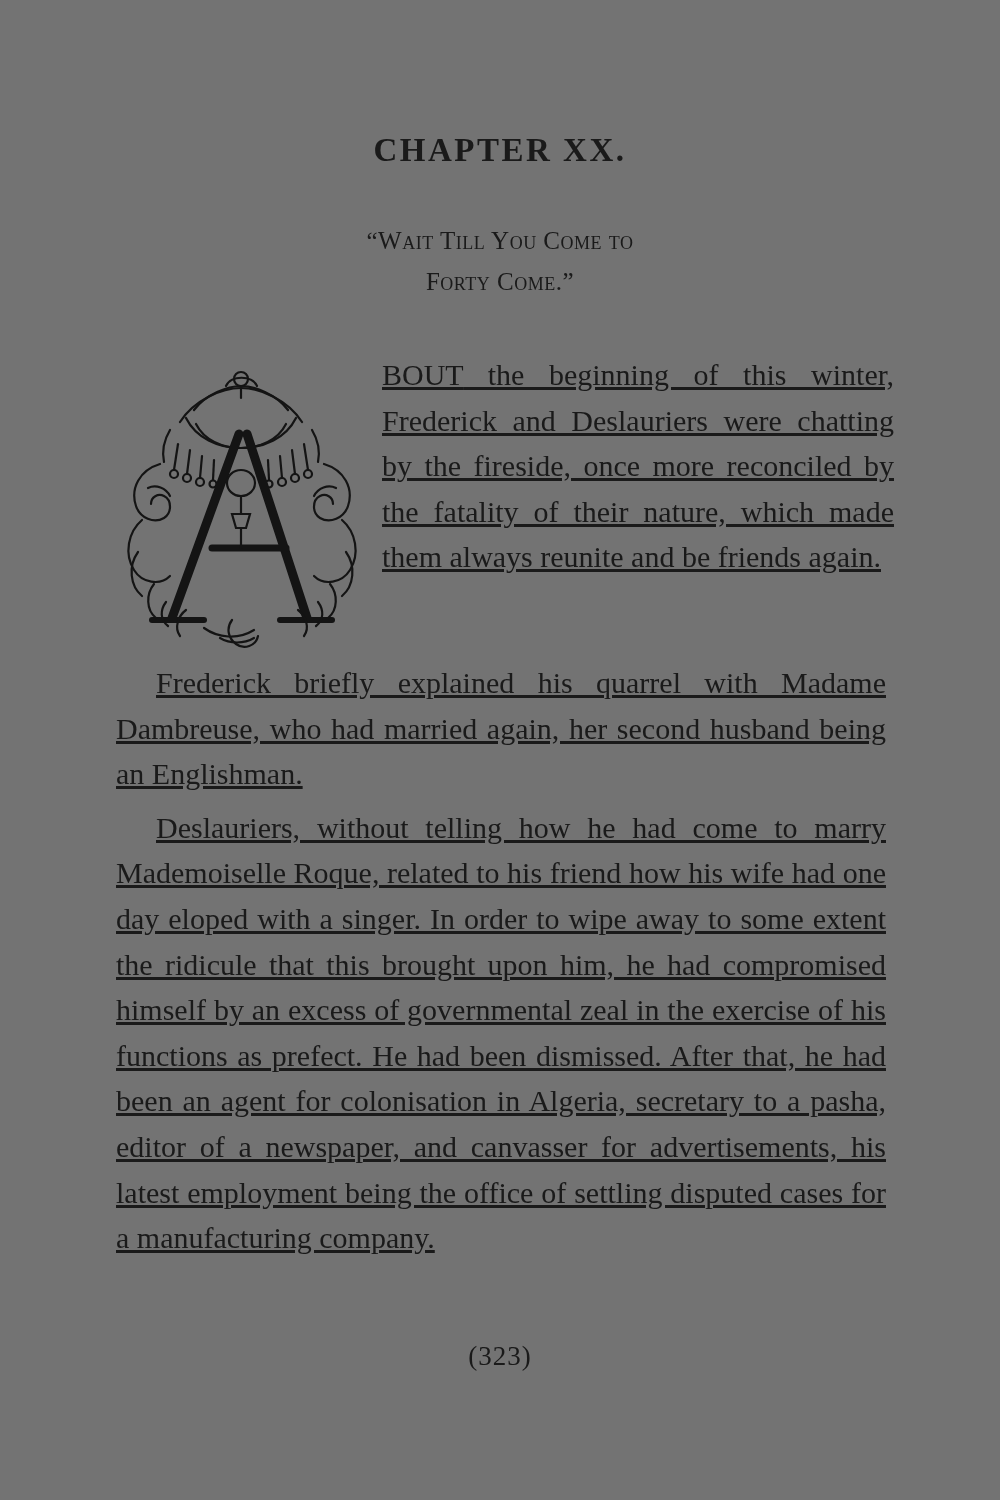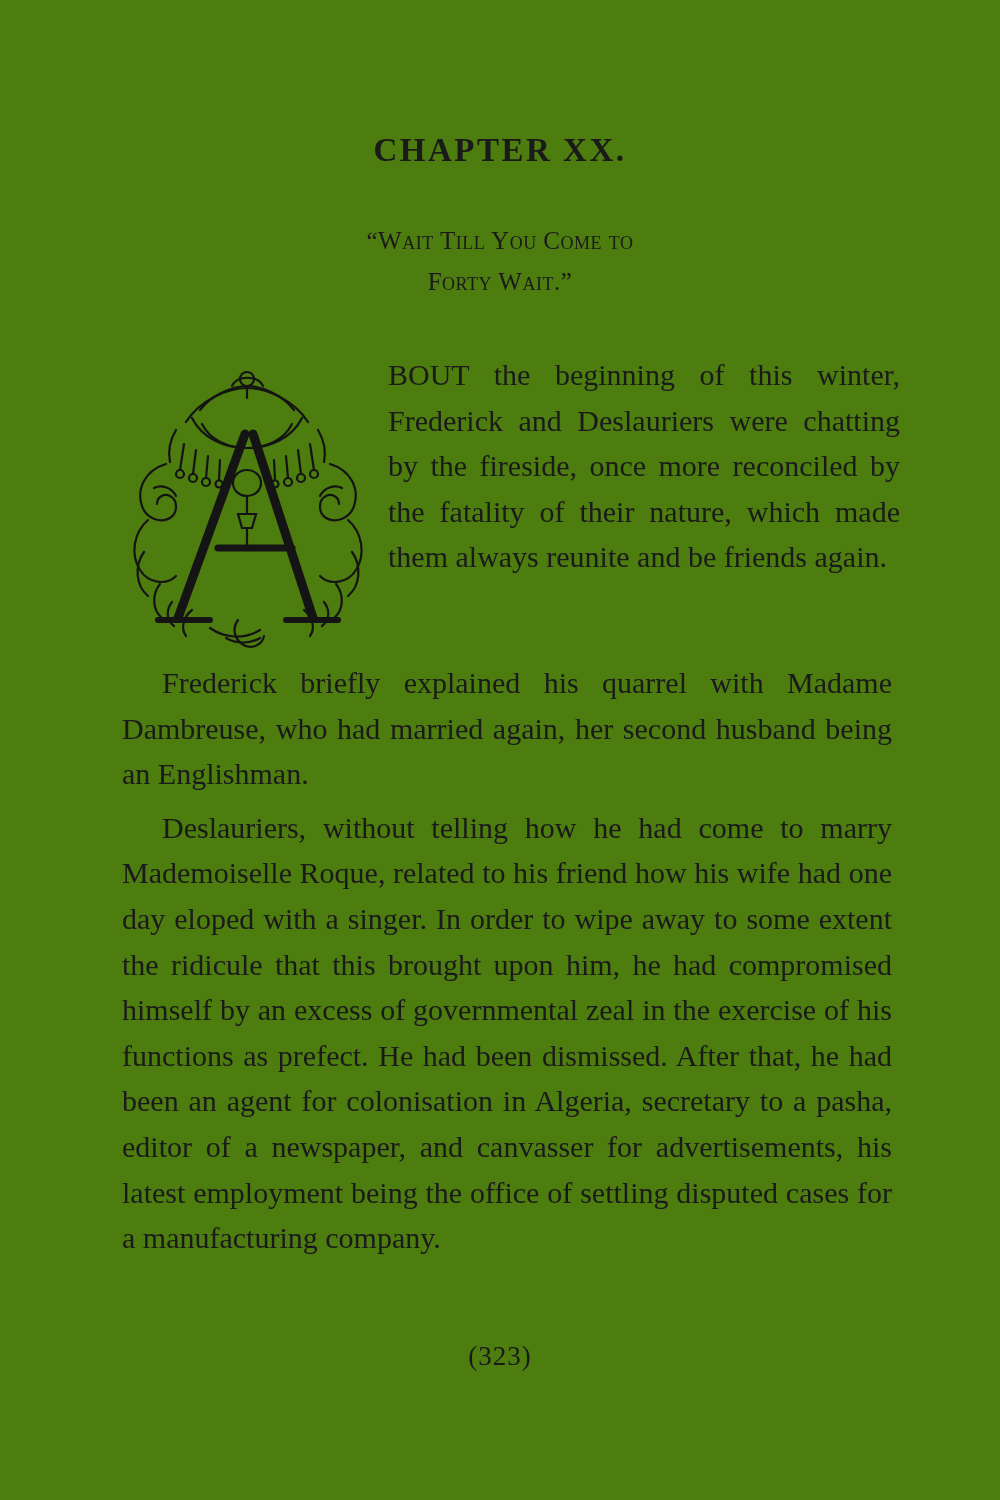--- a/index.html
+++ b/index.html
@@ -11,21 +11,21 @@
     width: 1000px;
     height: 1500px;
     overflow: hidden;
     font-family: "Liberation Serif", serif;
     color: #1a1a1a;
   }
   .page {
     position: relative;
     width: 1000px;
     height: 1500px;
-    background: #4d7c0f;
+    background: #737373;
   }
   .chapter-title {
     text-align: center;
     font-family: "Liberation Serif", serif;
     font-weight: bold;
     font-size: 33px;
     letter-spacing: 2.5px;
     margin: 0;
     padding-top: 132px;
   }
@@ -41,23 +41,24 @@
   .subtitle .line {
     display: block;
     white-space: nowrap;
   }
   
   .sc {
     font-variant: small-caps;
   }
   .body-area {
     position: absolute;
-    left: 114px;
+    left: 108px;
     top: 352px;
     width: 786px;
+    text-decoration: underline;
   }
   .dropcap-wrap {
     position: relative;
     min-height: 300px;
   }
   .dropcap {
     float: left;
     width: 268px;
     height: 300px;
     margin: 0 6px 0 0;
@@ -99,21 +100,21 @@
 </style>
 </head>
 <body>
 
 <div class="page">
 
   <h1 class="chapter-title">CHAPTER XX.</h1>
 
   <div class="subtitle">
     <span class="line sc">“Wait Till You Come to</span>
-    <span class="line sc">Forty Wait.”</span>
+    <span class="line sc">Forty Come.”</span>
   </div>
 
   <div class="body-area">
 
     <div class="dropcap-wrap">
 
       <div class="dropcap">
         <svg width="268" height="300" viewBox="0 0 268 300" xmlns="http://www.w3.org/2000/svg">
           <g fill="none" stroke="#141414" stroke-width="2.2" stroke-linecap="round">
 

